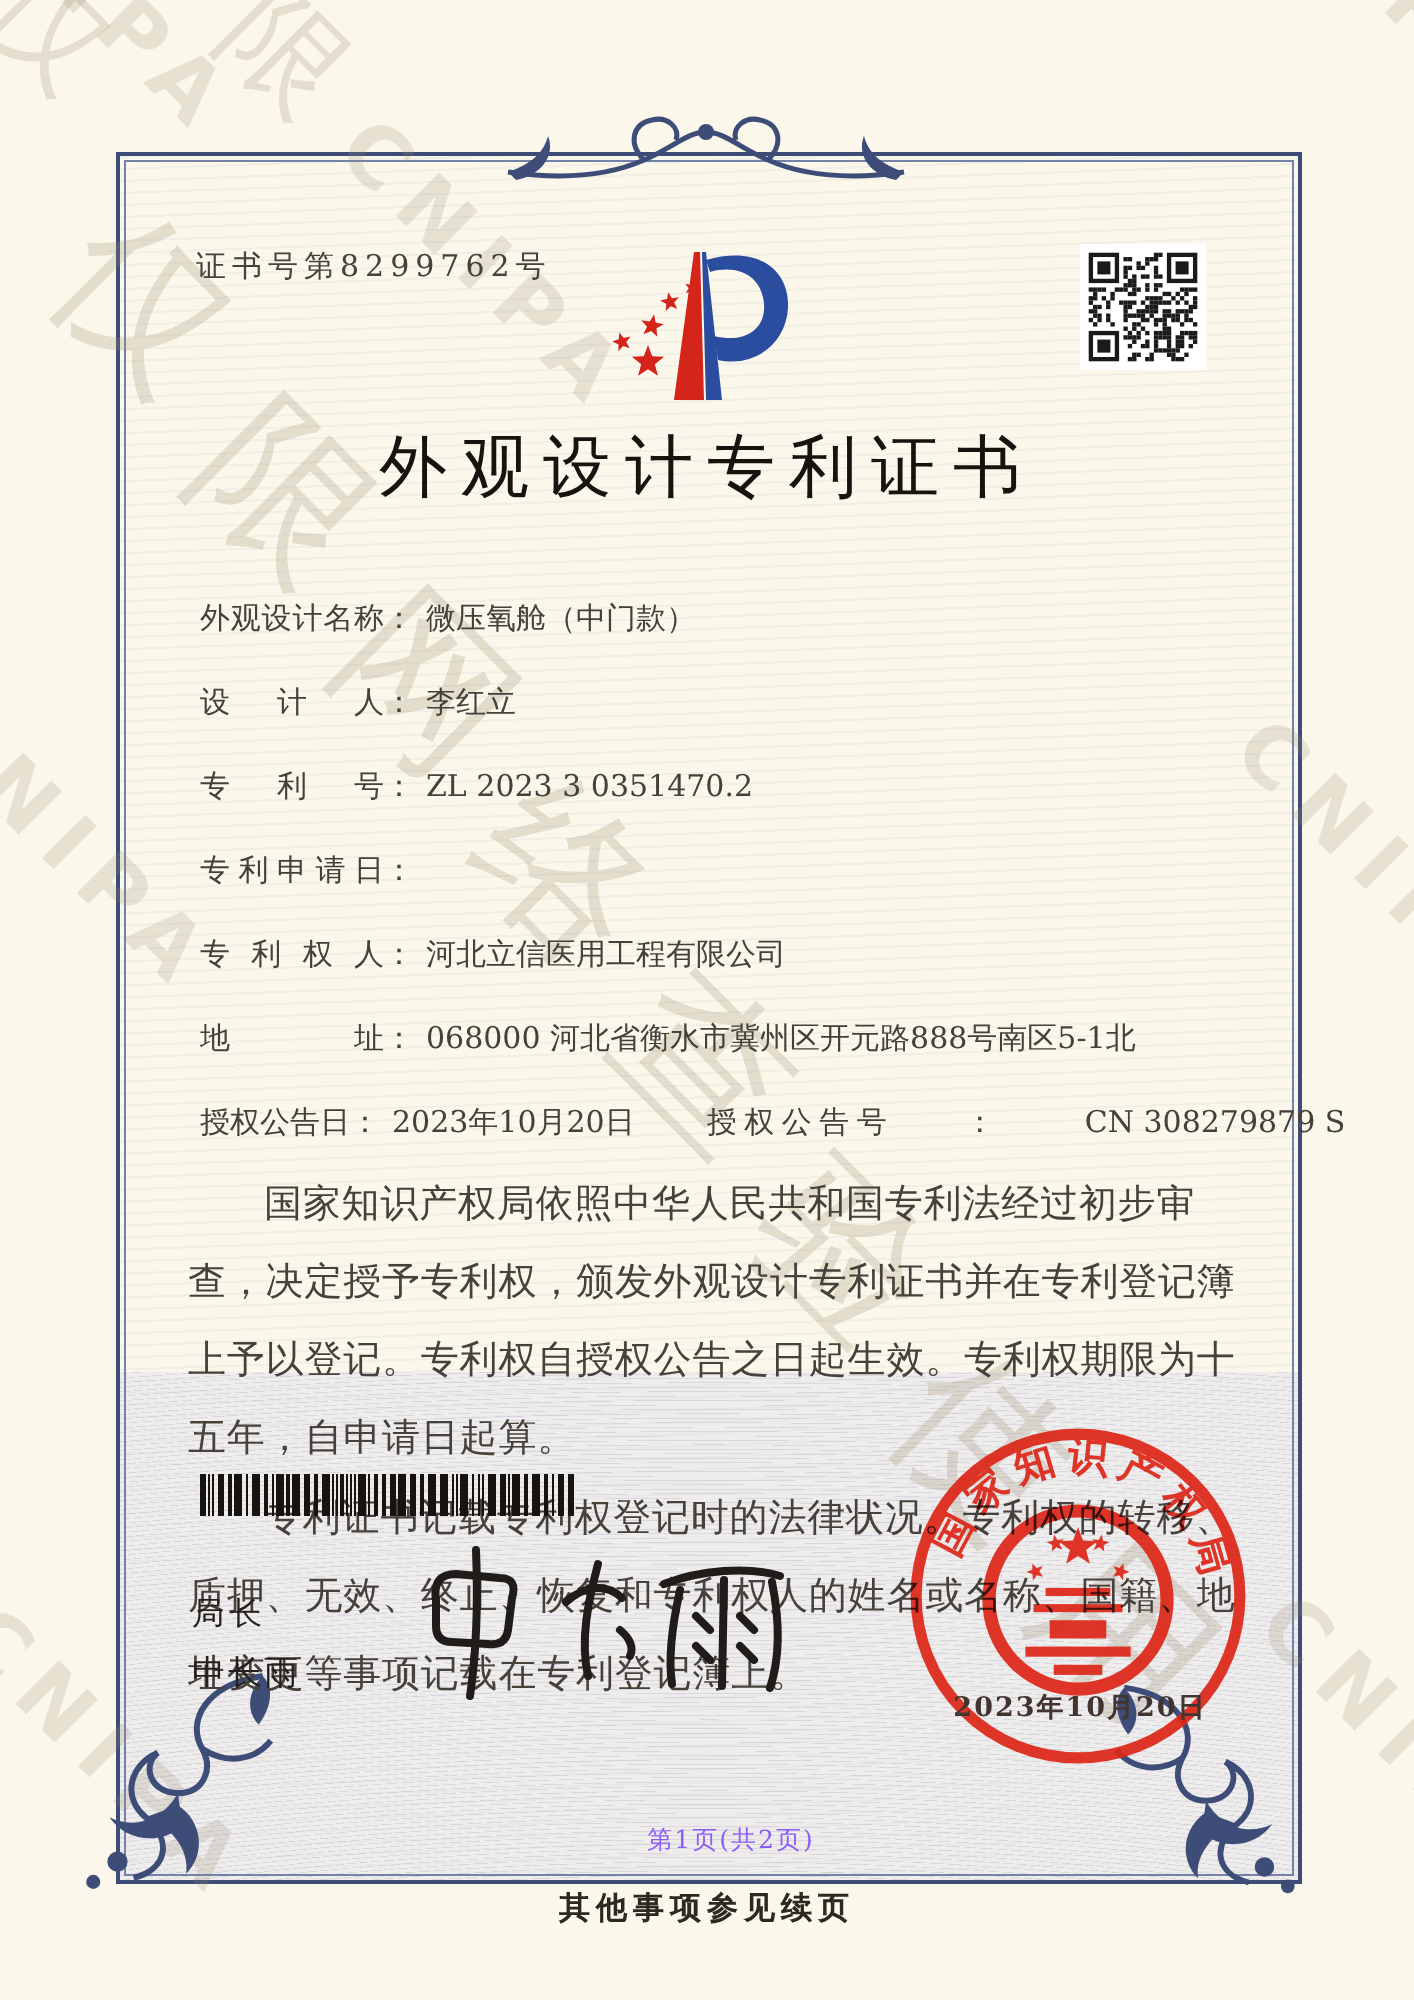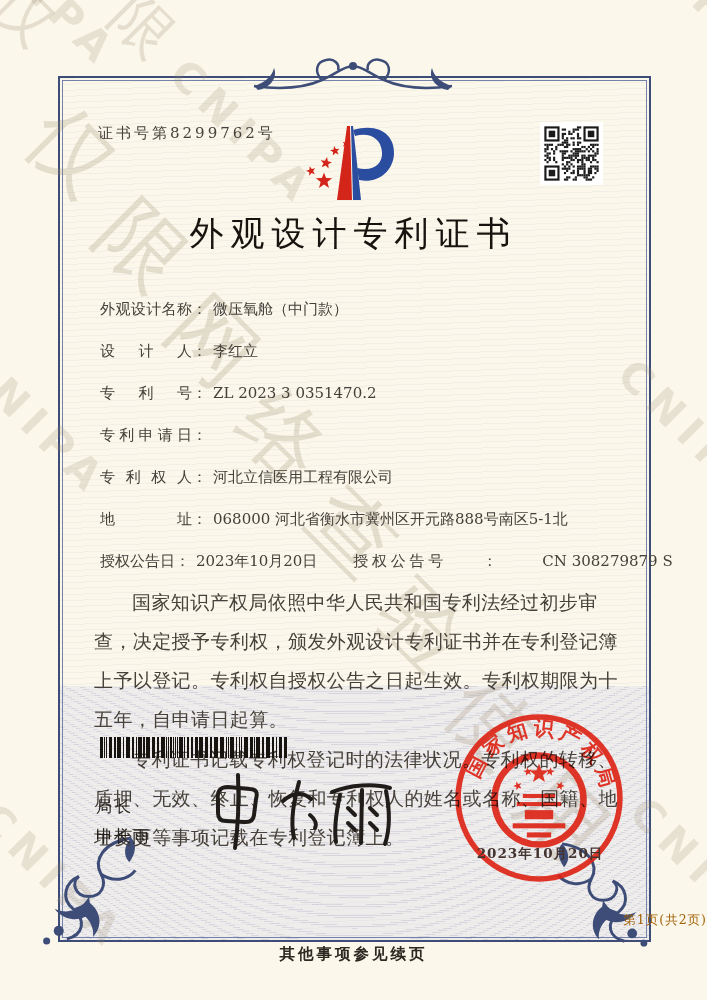--- a/index.html
+++ b/index.html
@@ -54,21 +54,21 @@
   .sig-title{position:absolute;left:96px;top:797px;font-size:16px;letter-spacing:3px;color:#24211d;
      font-family:"DejaVu Sans","Liberation Sans",sans-serif;}
   .sig-name{position:absolute;left:96px;top:825px;font-size:17px;letter-spacing:1px;color:#24211d;
      font-family:"DejaVu Sans","Liberation Sans",sans-serif;}
   .sig-hand{position:absolute;left:198px;top:770px;width:202px;height:84px;}
 
   .seal{position:absolute;left:452px;top:711px;width:174px;height:174px;mix-blend-mode:multiply;opacity:.92;}
   .seal-date{position:absolute;left:458px;top:845px;width:164px;text-align:center;
      font-size:13.5px;font-weight:700;color:#43342f;letter-spacing:1px;}
 
-  .page-num{position:absolute;left:0;right:0;top:912px;text-align:right;font-size:12.5px;color:#a16207;letter-spacing:1px;padding-left:24px;}
+  .page-num{position:absolute;left:0;right:0;top:912px;text-align:center;font-size:12.5px;color:#8b5cf6;letter-spacing:1px;padding-left:24px;}
   .footer-note{position:absolute;left:0;right:0;top:944px;text-align:center;font-size:15.5px;font-weight:700;
      letter-spacing:3px;color:#2c2822;}
 </style>
 </head>
 <body>
 
 <div class="page">
 
   <div class="wm">
     <span class="wm-cnipa" style="left:-48px;top:-30px">CNIPA</span>

